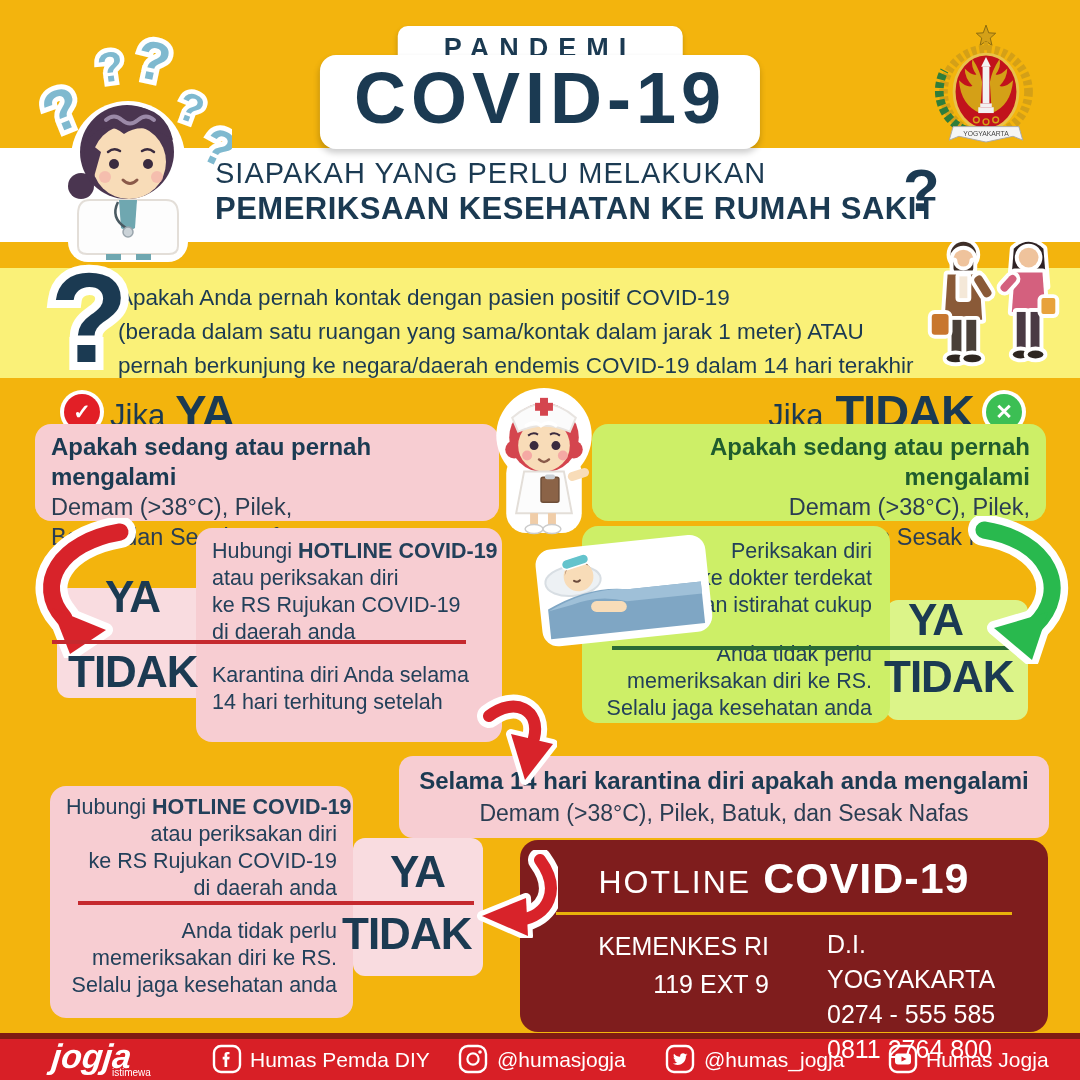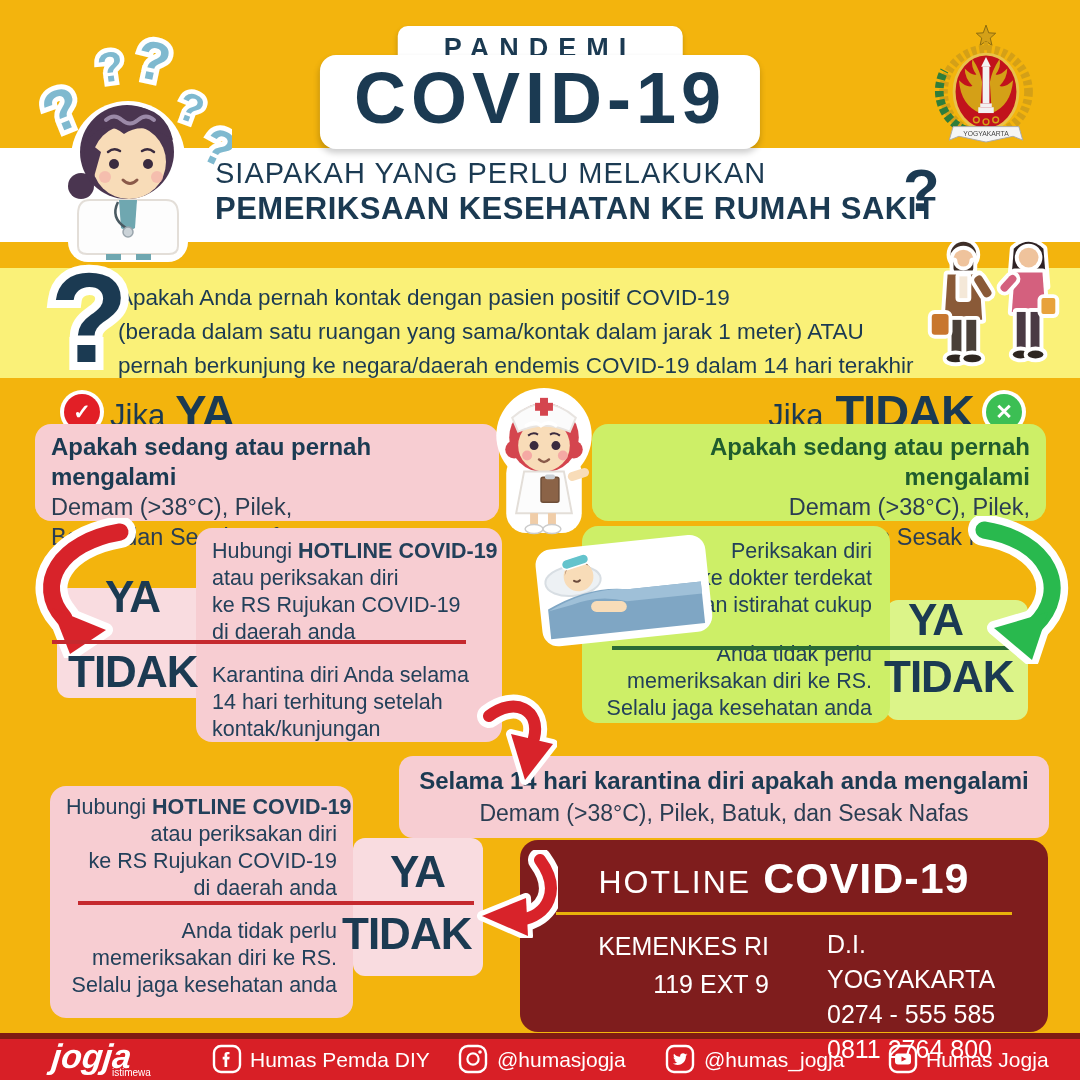--- a/index.html
+++ b/index.html
@@ -289,21 +289,20 @@
   <div class="abs line-red" style="left:52px; top:640px; width:414px; height:4px;"></div>
   <div class="abs ya-tidak" style="left:68px; top:650px;">TIDAK</div>
   <div class="abs pinkbox dec1 dec-text">
     <div class="nowrap"><span>Hubungi </span><b>HOTLINE COVID-19</b></div>
     <div class="nowrap">atau periksakan diri</div>
     <div class="nowrap">ke RS Rujukan COVID-19</div>
     <div class="nowrap">di daerah anda</div>
     <div class="grp2">
       <div class="nowrap">Karantina diri Anda selama</div>
       <div class="nowrap">14 hari terhitung setelah</div>
-      <div class="nowrap">kontak/kunjungan</div>
     </div>
   </div>
 
   <div class="abs" style="left:530px; top:530px; width:190px; height:124px; z-index:2;">
     <svg width="190" height="124" viewBox="0 0 190 125">
       <g transform="rotate(-6 95 62)">
         <rect x="8" y="12" width="172" height="98" rx="16" fill="#fff"></rect>
         <ellipse cx="44" cy="46" rx="28" ry="15" fill="#EDF1F4" stroke="#D8DEE3" stroke-width="2"></ellipse>
         <path d="M 16,72 Q 60,52 98,60 L 172,60 L 172,102 L 16,102 Z" fill="#7FA6C4"></path>
         <path d="M 98,60 L 172,60 L 172,72 L 96,72 Q 68,62 40,70 L 16,74 Q 60,54 98,60 Z" fill="#9FC0D8"></path>

